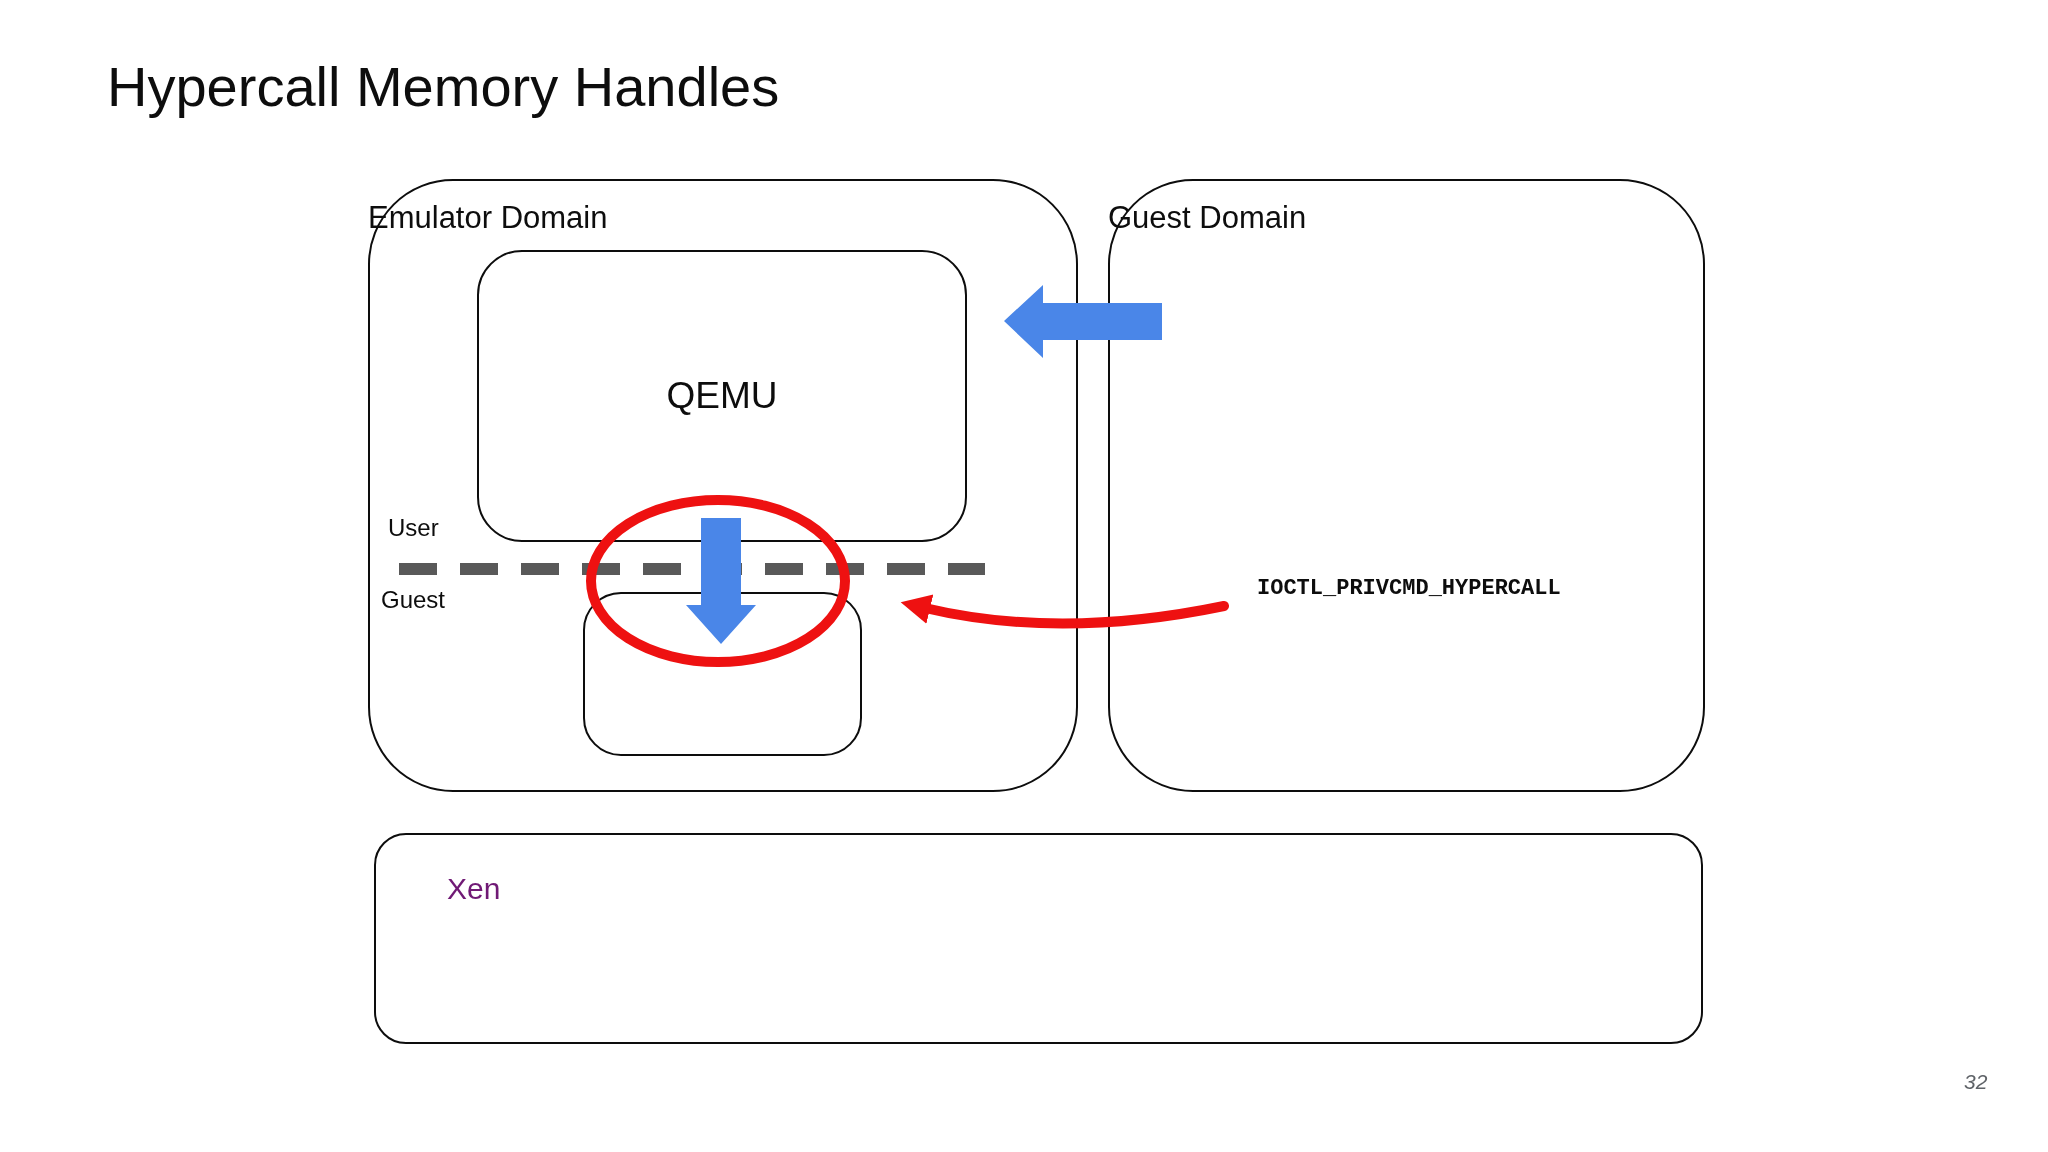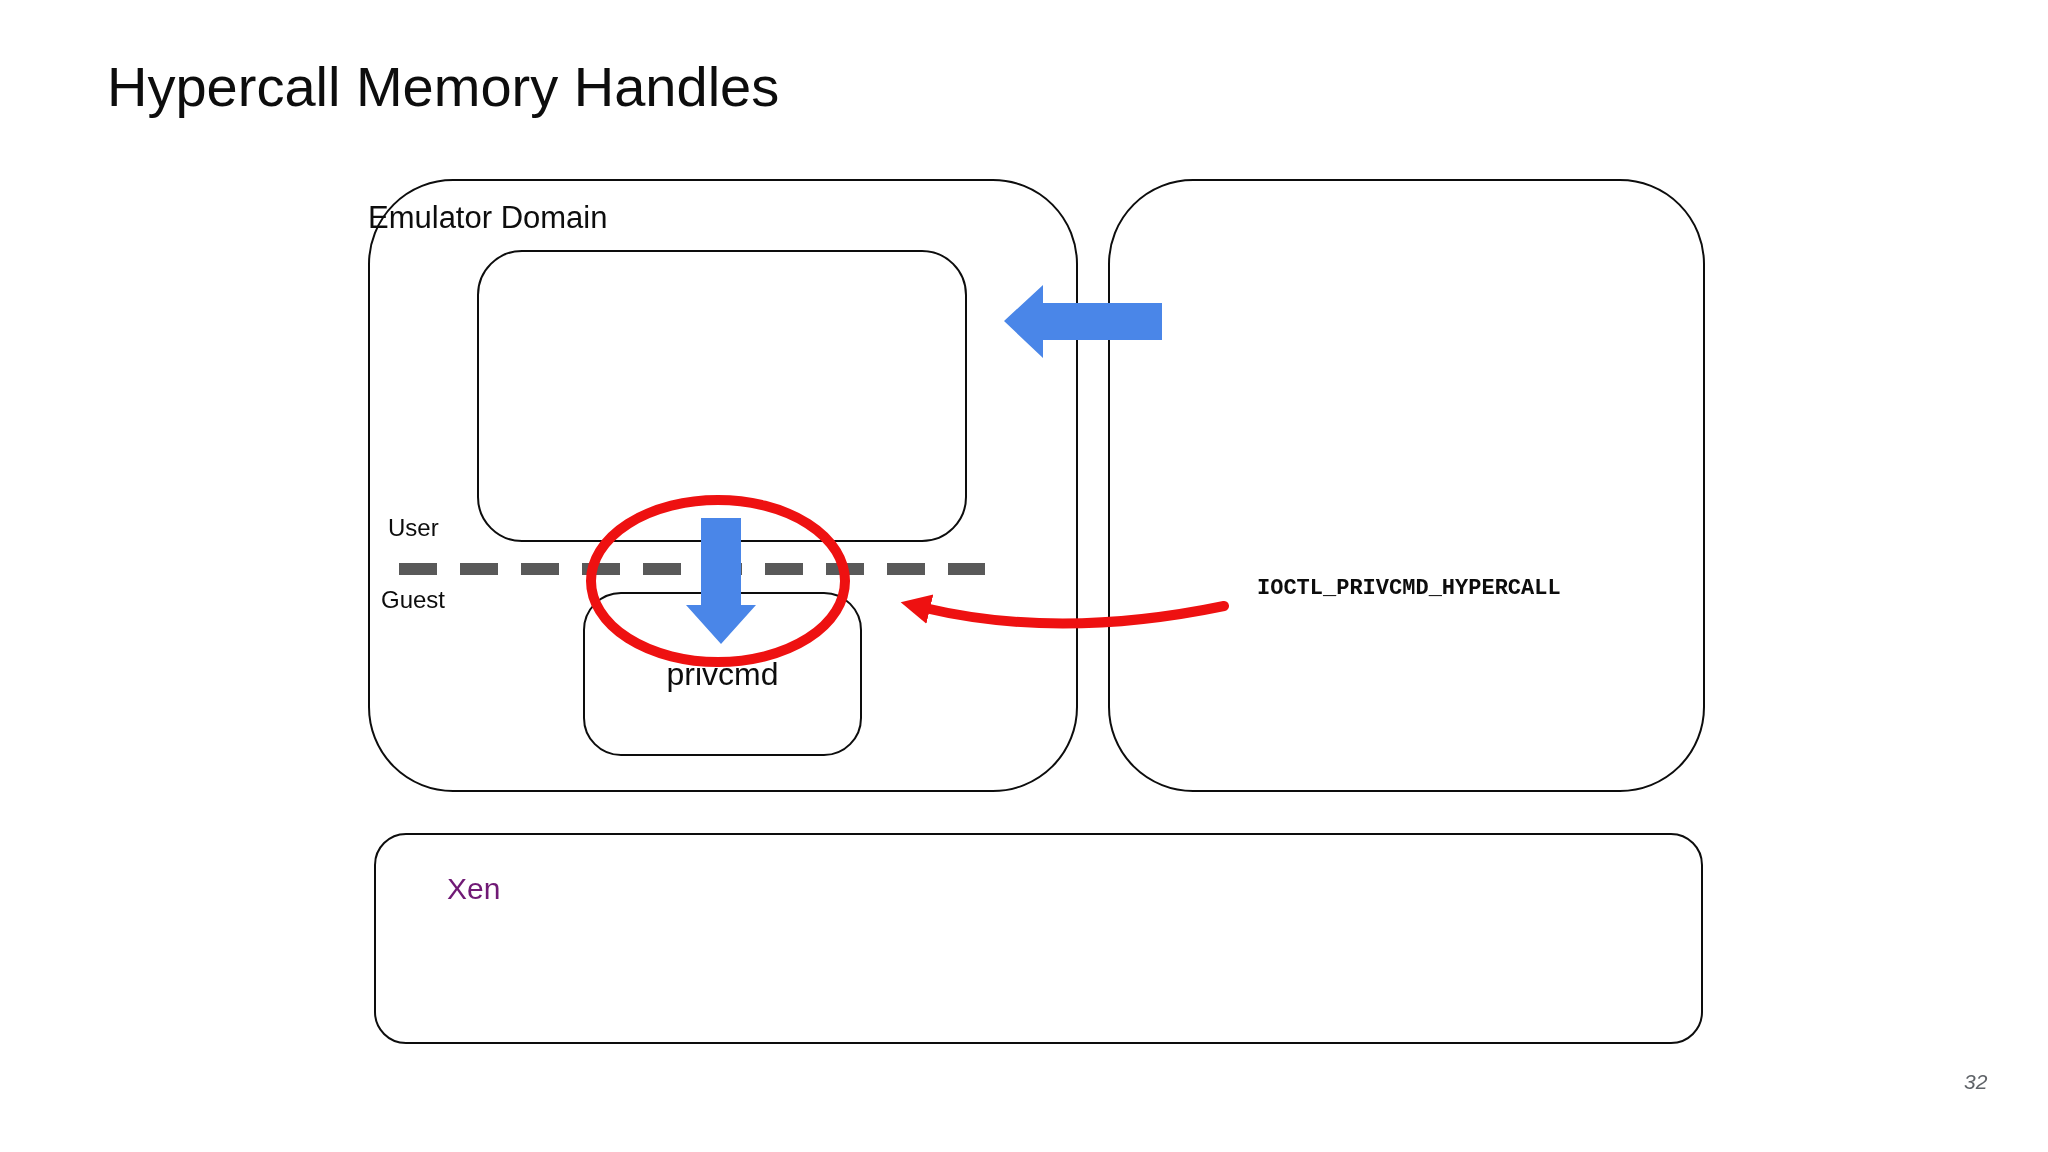--- a/index.html
+++ b/index.html
@@ -105,25 +105,26 @@
 </head>
 <body>
 
 <div class="slide">
 
   <div class="slide-title">Hypercall Memory Handles</div>
 
   <div class="box domain-box emulator-box"></div>
   <div class="box domain-box guest-box"></div>
   <div class="domain-label emulator-label">Emulator Domain</div>
+  <div class="domain-label guest-label">Guest Domain</div>
 
   <div class="box qemu-box"></div>
+  <div class="center-label qemu-label">QEMU</div>
 
   <div class="box privcmd-box"></div>
-  <div class="center-label privcmd-label">privcmd</div>
 
   <div class="side-label user-label">User</div>
   <div class="side-label kernel-label">Guest</div>
 
   <div class="box xen-box"></div>
   <div class="xen-label">Xen</div>
 
   <div class="ioctl-label">IOCTL_PRIVCMD_HYPERCALL</div>
 
   <svg class="overlay-svg" viewBox="0 0 2048 1152" xmlns="http://www.w3.org/2000/svg">

